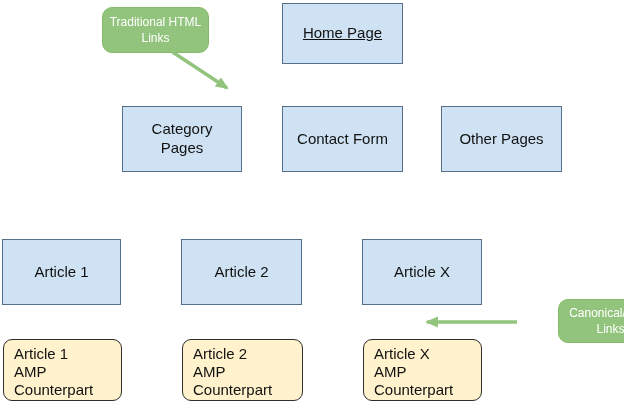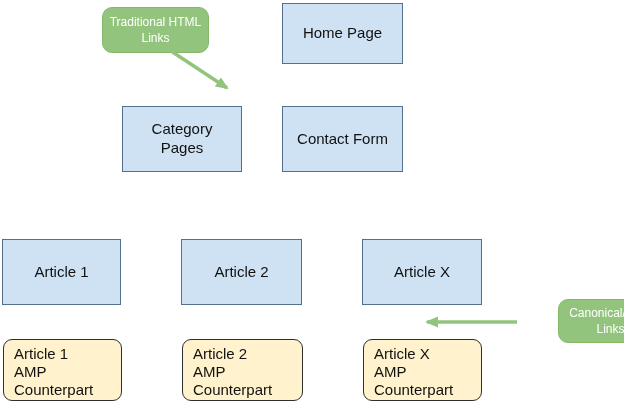--- a/index.html
+++ b/index.html
@@ -28,21 +28,21 @@
   }
   .annotation{
     position:absolute;box-sizing:border-box;
     display:flex;align-items:center;justify-content:center;
     text-align:center;white-space:pre-line;
     background:var(--annotation-fill,#93c47d);
     color:var(--annotation-text,#fff);
     border:1px solid #85b968;border-radius:10px;
     font-size:12px;line-height:1.35;
   }
-  #node-home      {left:282px;top:3px;  width:121px;height:61px;}
+  #node-home      {left:282px;top:3px;  width:121px;height:61px;text-decoration:underline;}
   #node-category  {left:122px;top:106px;width:120px;height:66px;}
   #node-contact   {left:282px;top:106px;width:121px;height:66px;}
   #node-other     {left:441px;top:106px;width:121px;height:66px;}
   #node-article1  {left:2px;  top:239px;width:119px;height:66px;}
   #node-article2  {left:181px;top:239px;width:121px;height:66px;}
   #node-articlex  {left:362px;top:239px;width:120px;height:66px;}
   #node-amp1      {left:3px;  top:339px;width:119px;height:62px;}
   #node-amp2      {left:182px;top:339px;width:121px;height:62px;}
   #node-ampx      {left:363px;top:339px;width:119px;height:62px;}
   #ann-traditional{left:102px;top:7px;  width:107px;height:46px;}
@@ -56,20 +56,21 @@
 
 <div id="canvas">
 
   <div class="node page" id="node-home">Home Page</div>
 
   <div class="node page" id="node-category">Category
 Pages</div>
 
   <div class="node page" id="node-contact">Contact Form</div>
 
+  <div class="node page" id="node-other">Other Pages</div>
 
   <div class="node page" id="node-article1">Article 1</div>
 
   <div class="node page" id="node-article2">Article 2</div>
 
   <div class="node page" id="node-articlex">Article X</div>
 
   <div class="node amp" id="node-amp1">Article 1
 AMP
 Counterpart</div>

